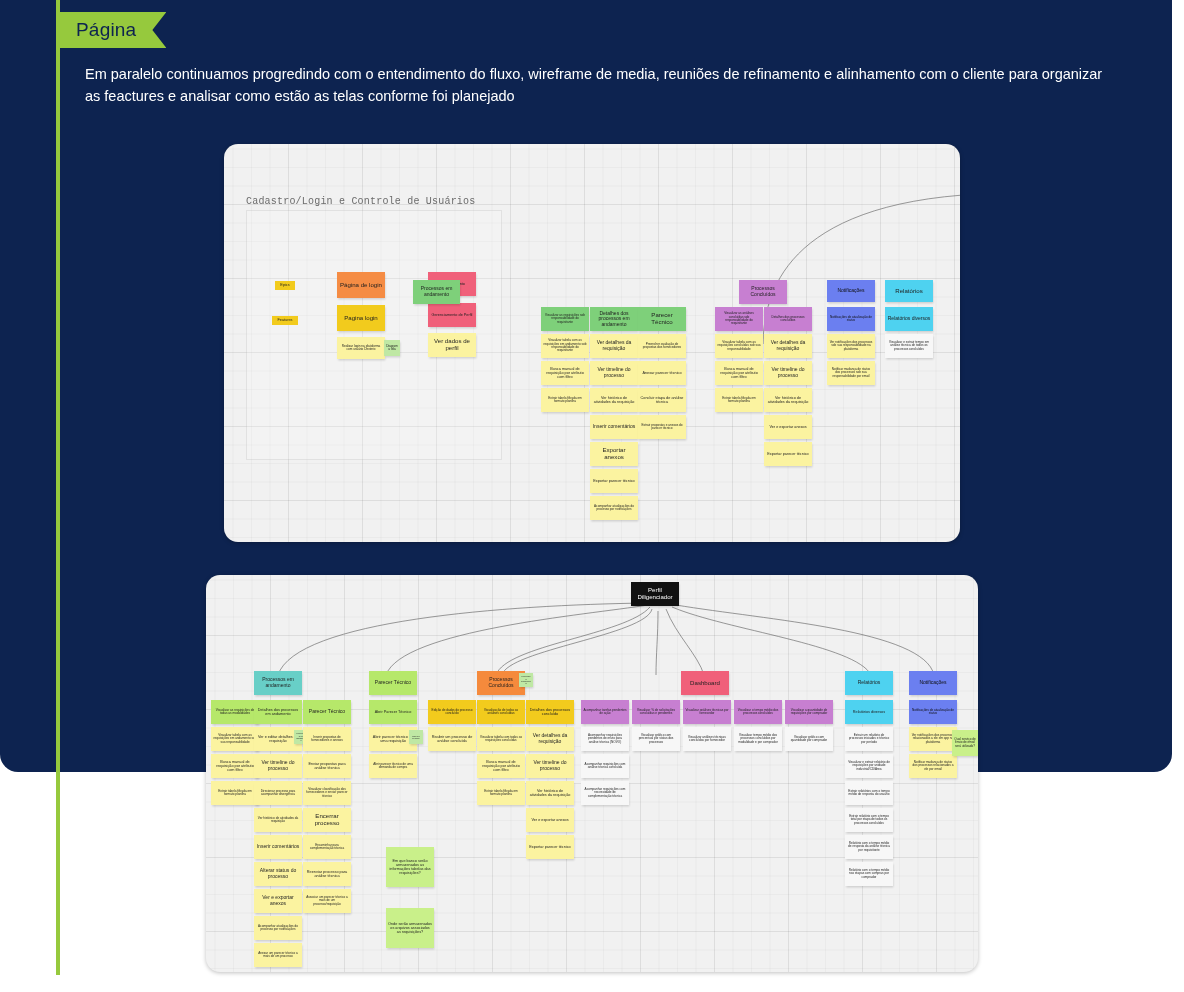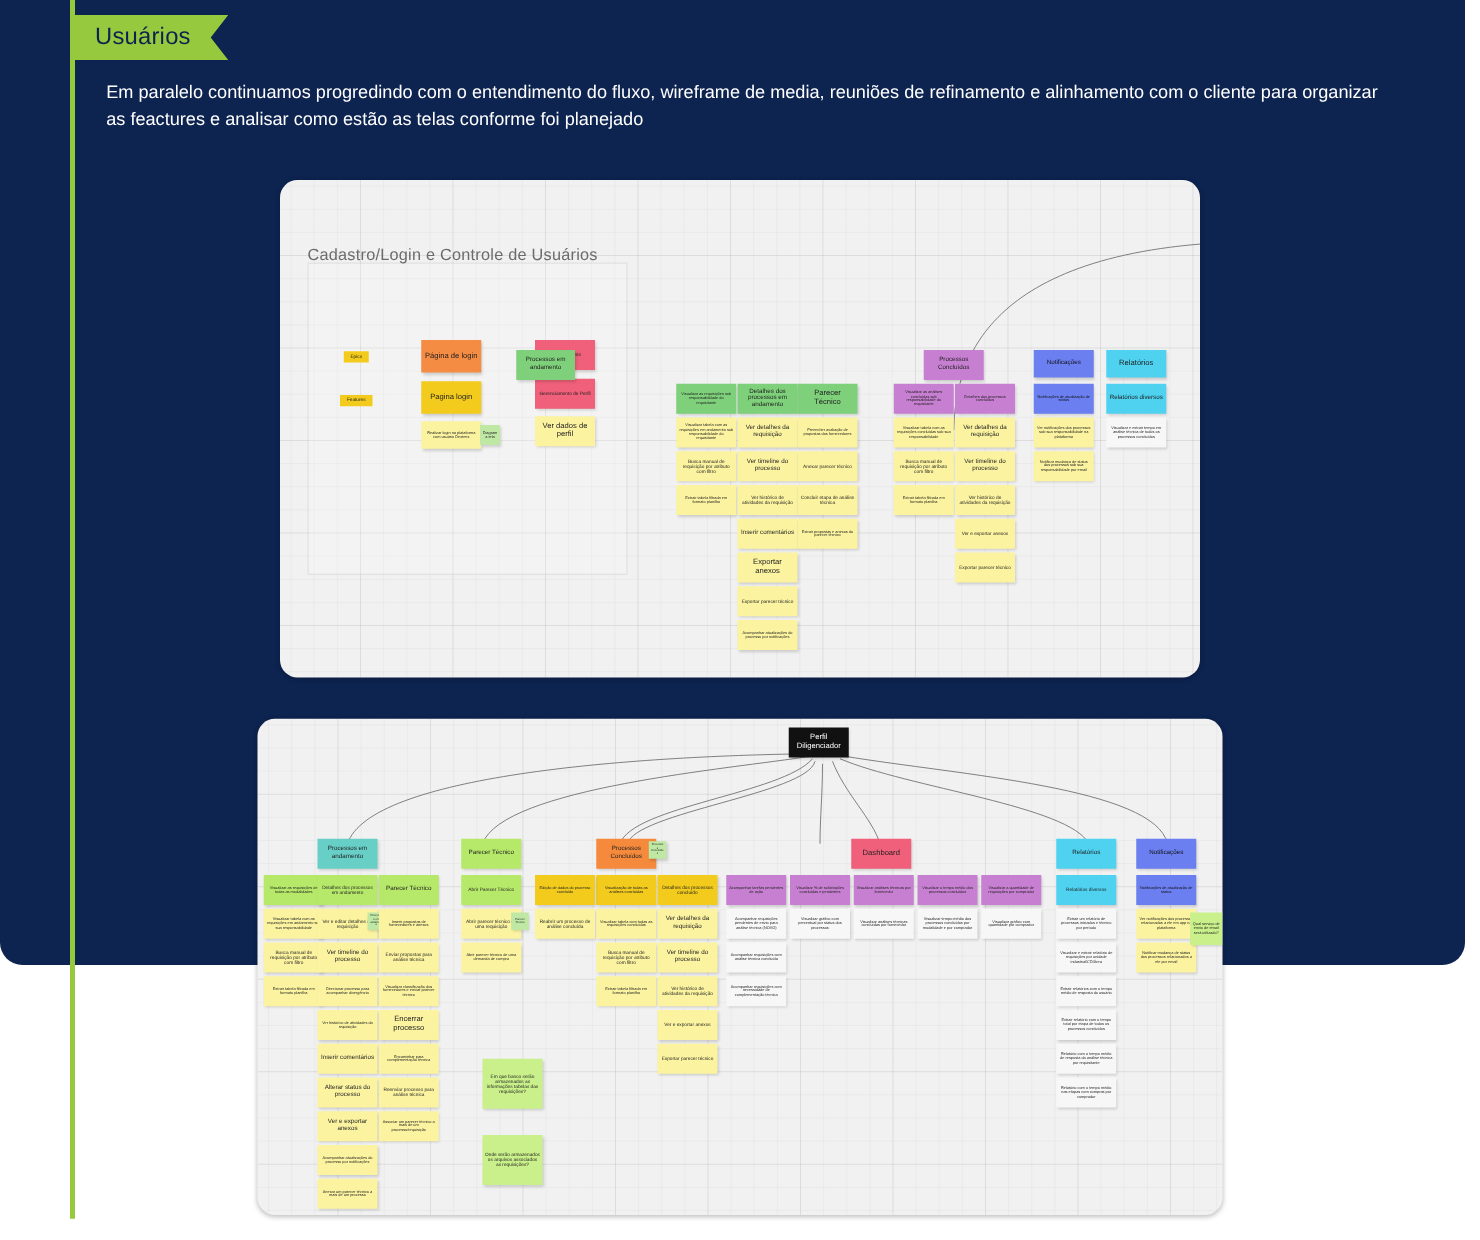--- a/index.html
+++ b/index.html
@@ -71,24 +71,25 @@
     background-image:
       linear-gradient(to right, rgba(0,0,0,.03) 1px, transparent 1px),
       linear-gradient(to bottom, rgba(0,0,0,.03) 1px, transparent 1px);
     background-size: 18.5px 18.5px;
   }
   #board-top    { left: 224px; top: 144px;  width: 736px; height: 398px; }
   #board-bottom { left: 206px; top: 575px;  width: 772px; height: 397px; }
 
   .frame-label {
     position: absolute;
-    font-size: 13px;
+    font-size: 10px;
     color: #6b6b6b;
     letter-spacing: .2px;
     white-space: nowrap;
+    font-family: Liberation Mono, monospace;
   }
   .frame-box {
     position: absolute;
     border: 1px solid rgba(0,0,0,.07);
     background: rgba(255,255,255,.18);
   }
 
   svg.links { position: absolute; inset: 0; pointer-events: none; }
   svg.links path { fill: none; stroke: #6f6f6f; stroke-width: .7; }
 
@@ -126,21 +127,21 @@
   .fs-xs  { font-size: 3.8px; }
   .fs-s   { font-size: 5.0px; }
   .fs-m   { font-size: 6.1px; }
 </style>
 </head>
 <body>
 
 <div id="slide-panel"></div>
 <div id="accent-line"></div>
 <div id="section-tab">
-  <span>Usuários</span>
+  <span>Página</span>
 </div>
 <p id="intro-text">Em paralelo continuamos progredindo com o entendimento do fluxo, wireframe de media, reuniões de refinamento e alinhamento com o cliente para organizar as feactures e analisar como estão as telas conforme foi planejado</p>
 
 <div class="board" id="board-top">
   <div class="grid minor"></div>
   <div class="grid"></div>
 
   <div class="frame-box" style="left:22px;top:66px;width:256px;height:250px;"></div>
   <div class="frame-label" style="left:22px;top:52px;">Cadastro/Login e Controle de Usuários</div>
 

